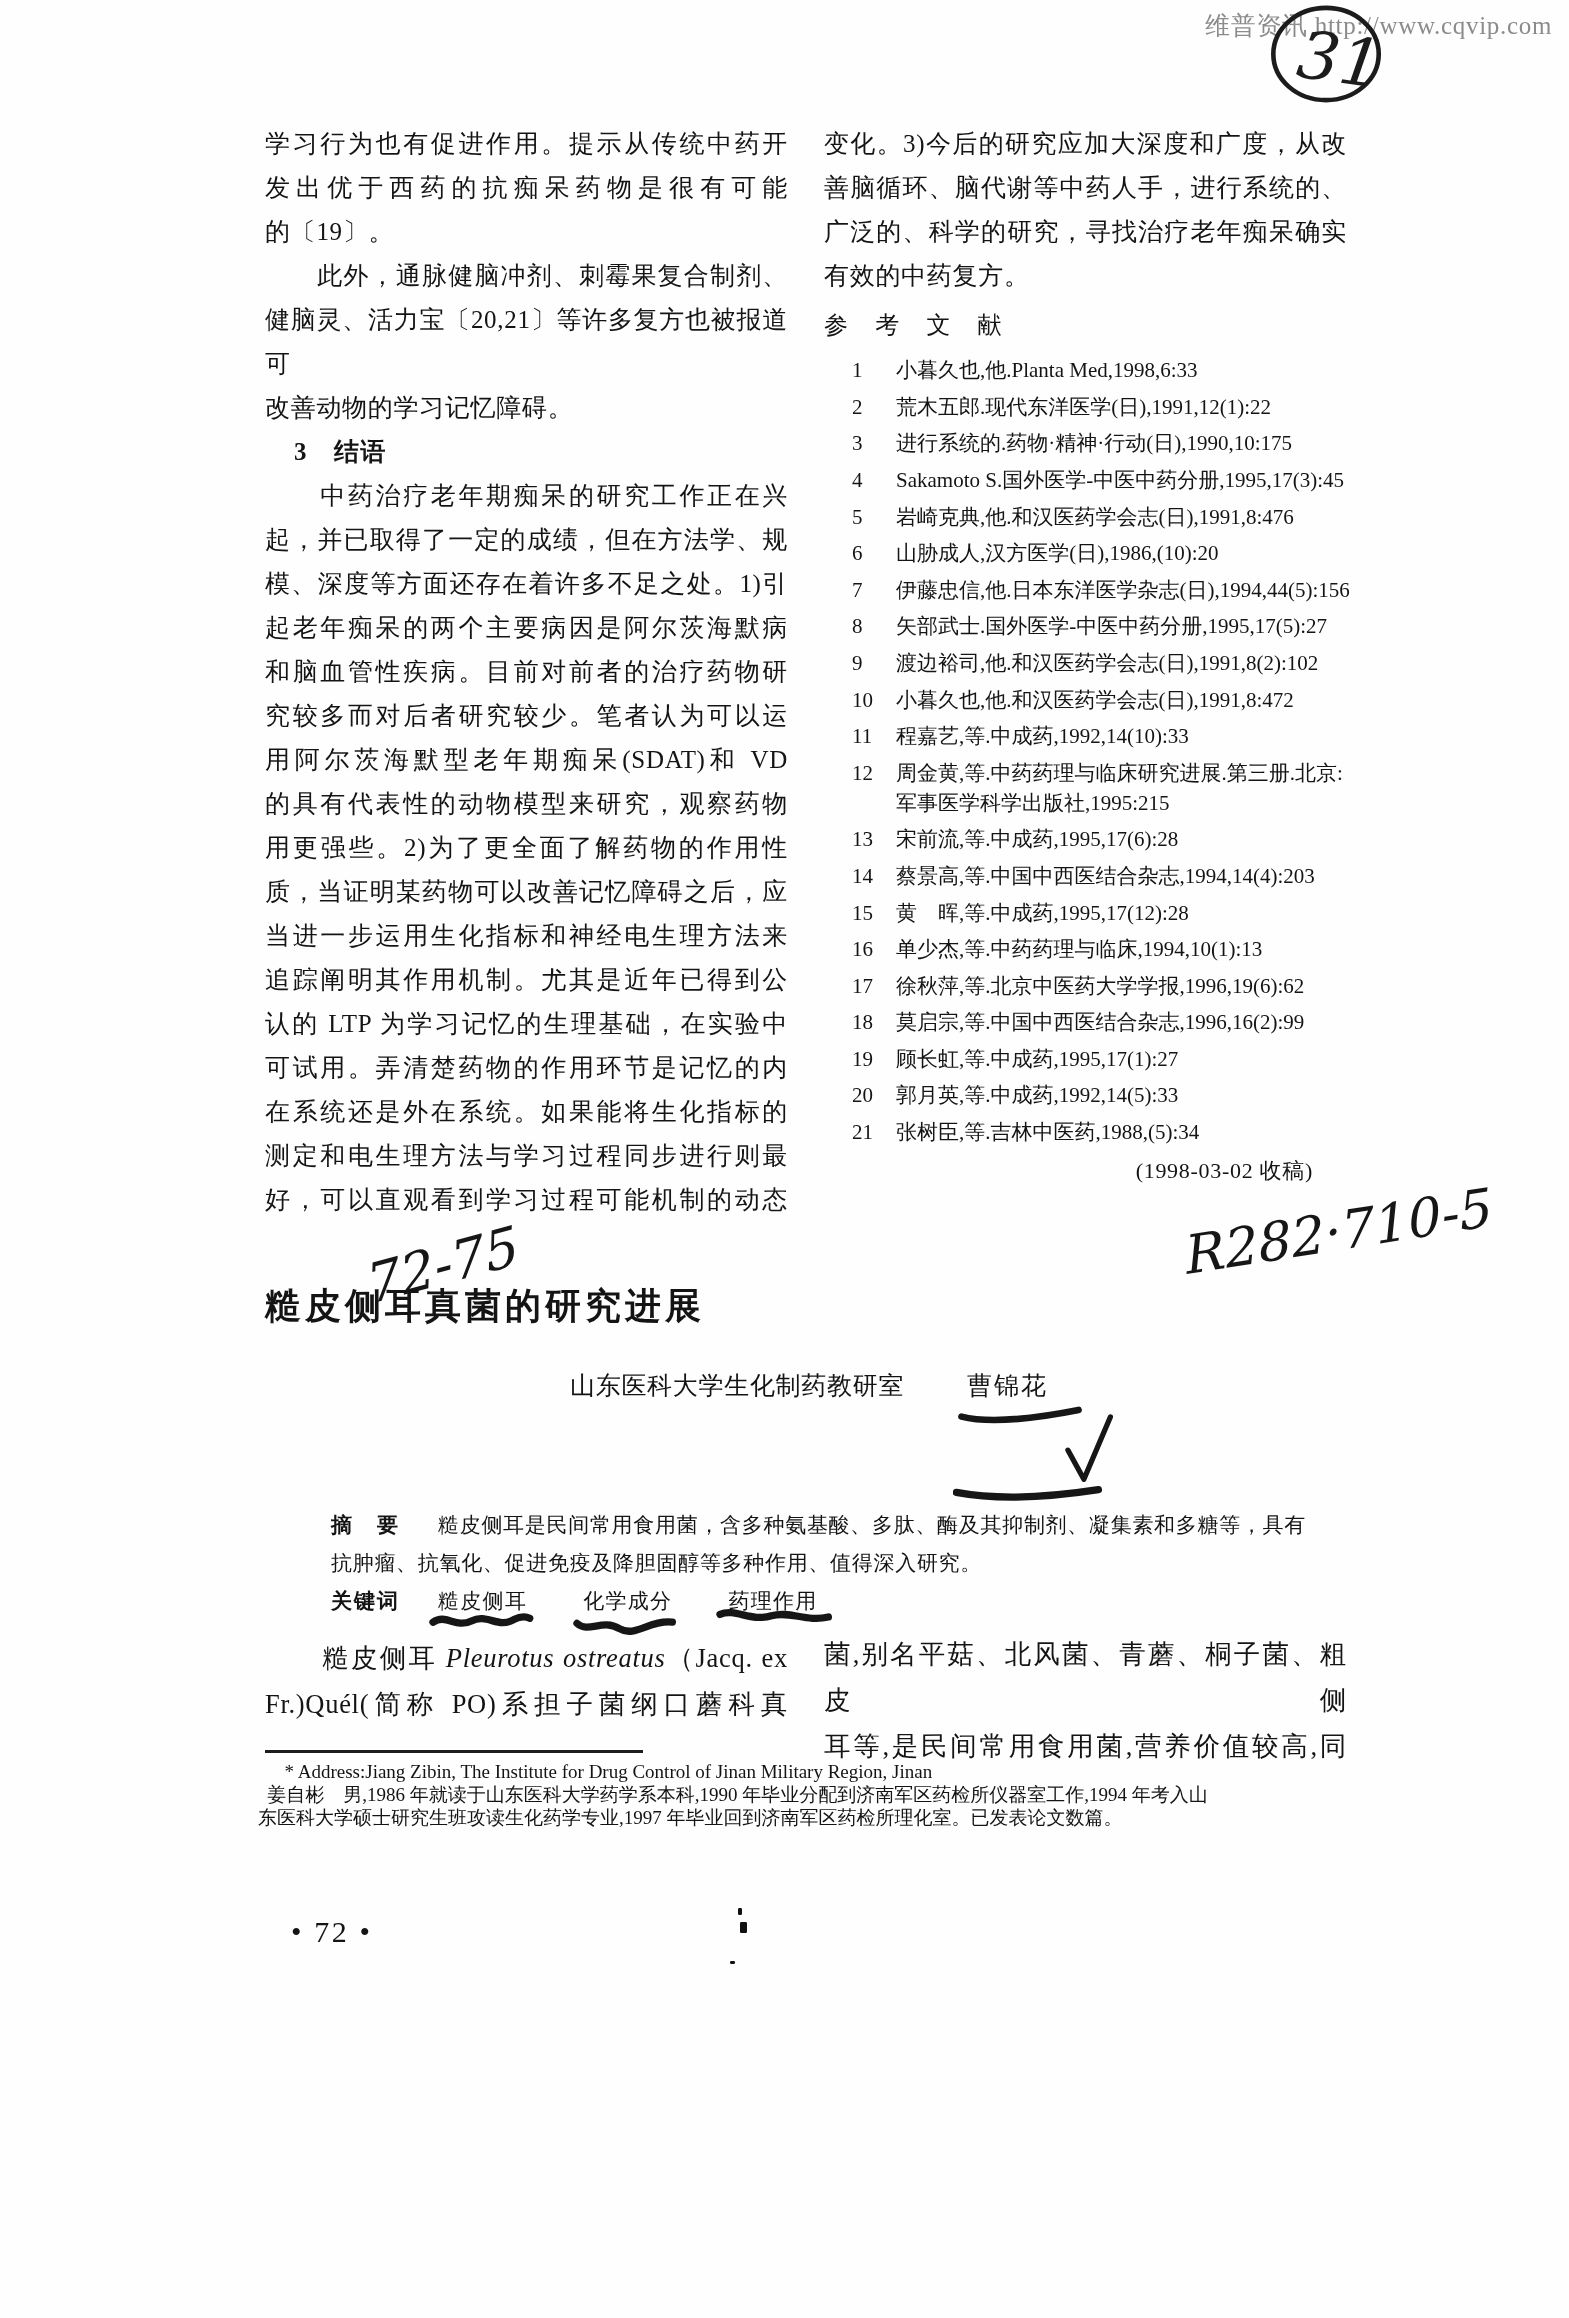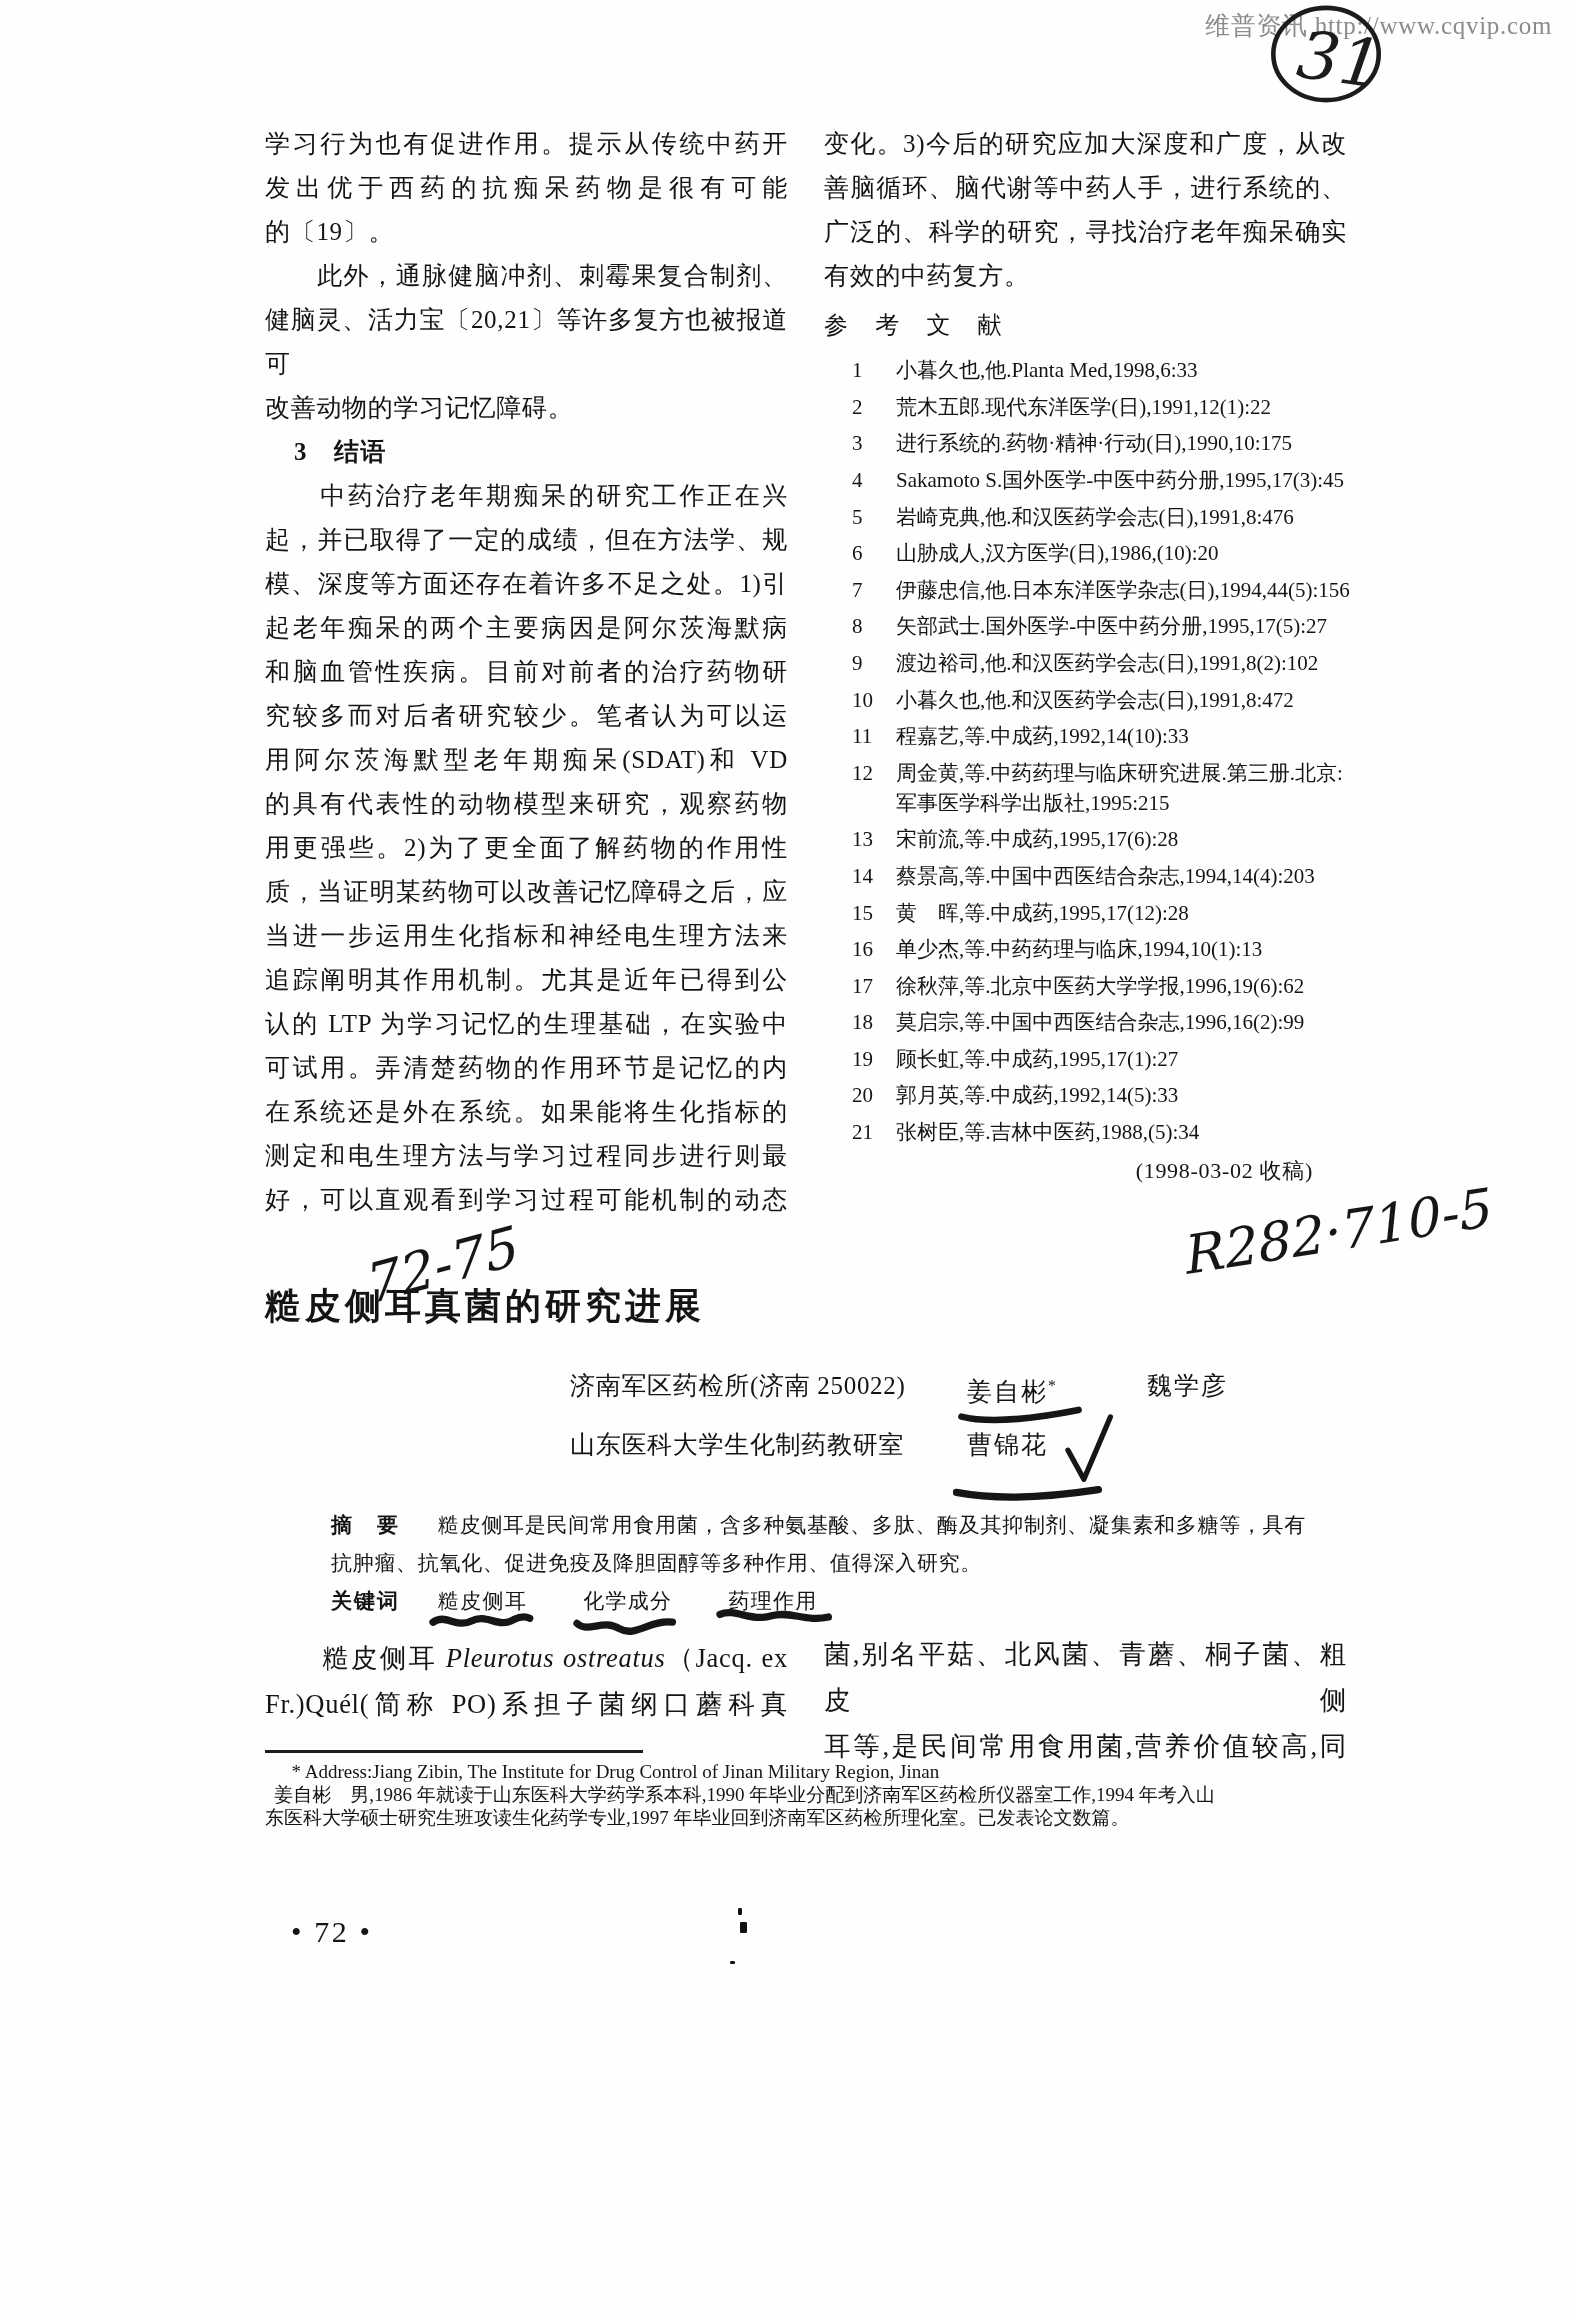--- a/index.html
+++ b/index.html
@@ -64,21 +64,21 @@
   .kw{margin-right:56px;letter-spacing:1.3px;}
   .body2{position:absolute;width:523px;}
   .body2 p{margin:0;font-size:26.5px;line-height:46px;
     text-align:justify;text-align-last:justify;text-justify:inter-character;letter-spacing:0.7px;}
   .body2 .species{font-style:italic;}
   .b2-left{left:265px;top:1635px;}
   .b2-right{left:824px;top:1631px;}
   .indent2{display:inline-block;width:56px;}
   
   .footrule{position:absolute;left:265px;top:1750px;width:378px;height:2.6px;background:#1d1d1d;}
-  .footnote{position:absolute;left:265px;top:1760px;width:1154px;}
+  .footnote{position:absolute;left:258px;top:1760px;width:1154px;}
   .footnote p{margin:0;font-size:19px;line-height:23px;white-space:nowrap;}
   .fn1{margin-left:26.5px !important;}
   .fn2{margin-left:9.3px !important;}
   .pagenum{position:absolute;left:283px;top:1907px;font-size:30px;letter-spacing:2.6px;margin:8px;}
   .speck{position:absolute;background:#111;border-radius:1.3px;}
 </style>
 </head>
 <body>
 
 <div class="page">
@@ -283,25 +283,20 @@
       </div>
     <p class="received">(1998-03-02 收稿)</p>
   </div>
 
   <div class="hw hw-range">72-75</div>
   <div class="hw hw-code">R282·710-5</div>
   <p class="title2">糙皮侧耳真菌的研究进展</p>
 
   <div class="authors">
     <div class="row">
-      <span class="affil">济南军区药检所(济南 250022)</span>
-      <span class="auth"><span>姜自彬</span><sup>*</sup></span>
-      <span class="auth2">魏学彦</span>
-    </div>
-    <div class="row">
       <span class="affil">山东医科大学生化制药教研室</span>
       <span class="auth">曹锦花</span>
     </div>
   </div>
 
   <svg class="hwstroke" style="left:958px;top:1406px;" width="126" height="22.5" viewBox="0 0 190 34">
     <path d="M5,16 Q60,30 182,6" fill="none" stroke="#161616" stroke-width="10" stroke-linecap="round"></path>
   </svg>
   <svg class="hwstroke" style="left:953px;top:1483px;" width="152" height="24" viewBox="0 0 230 36">
     <path d="M5,14 Q90,30 220,10" fill="none" stroke="#161616" stroke-width="11" stroke-linecap="round"></path>

